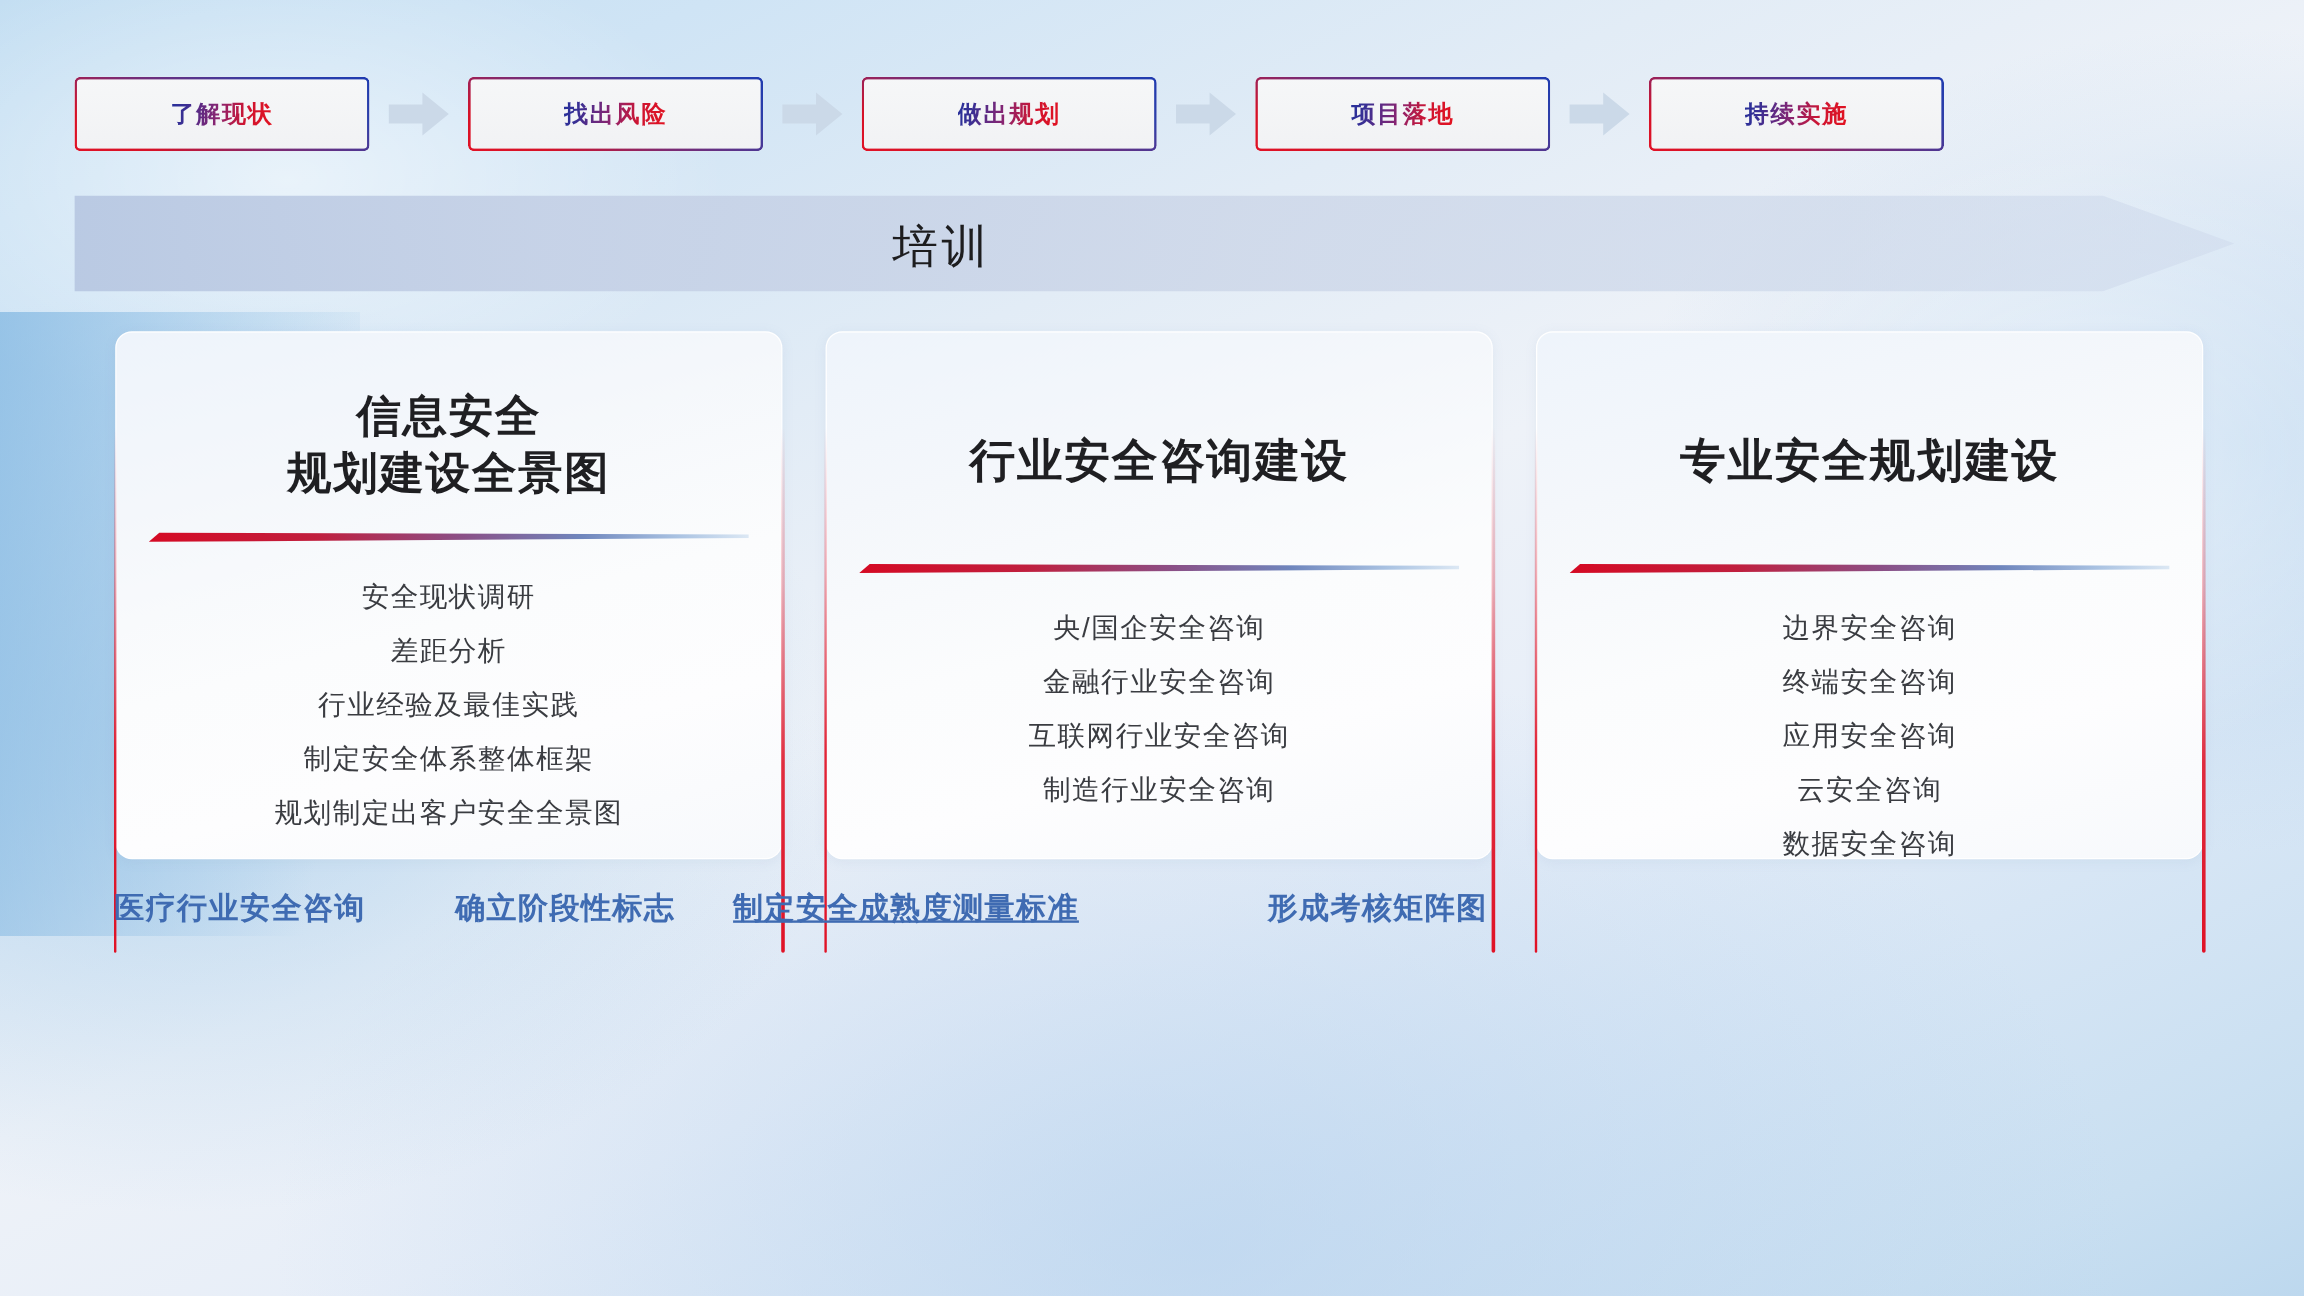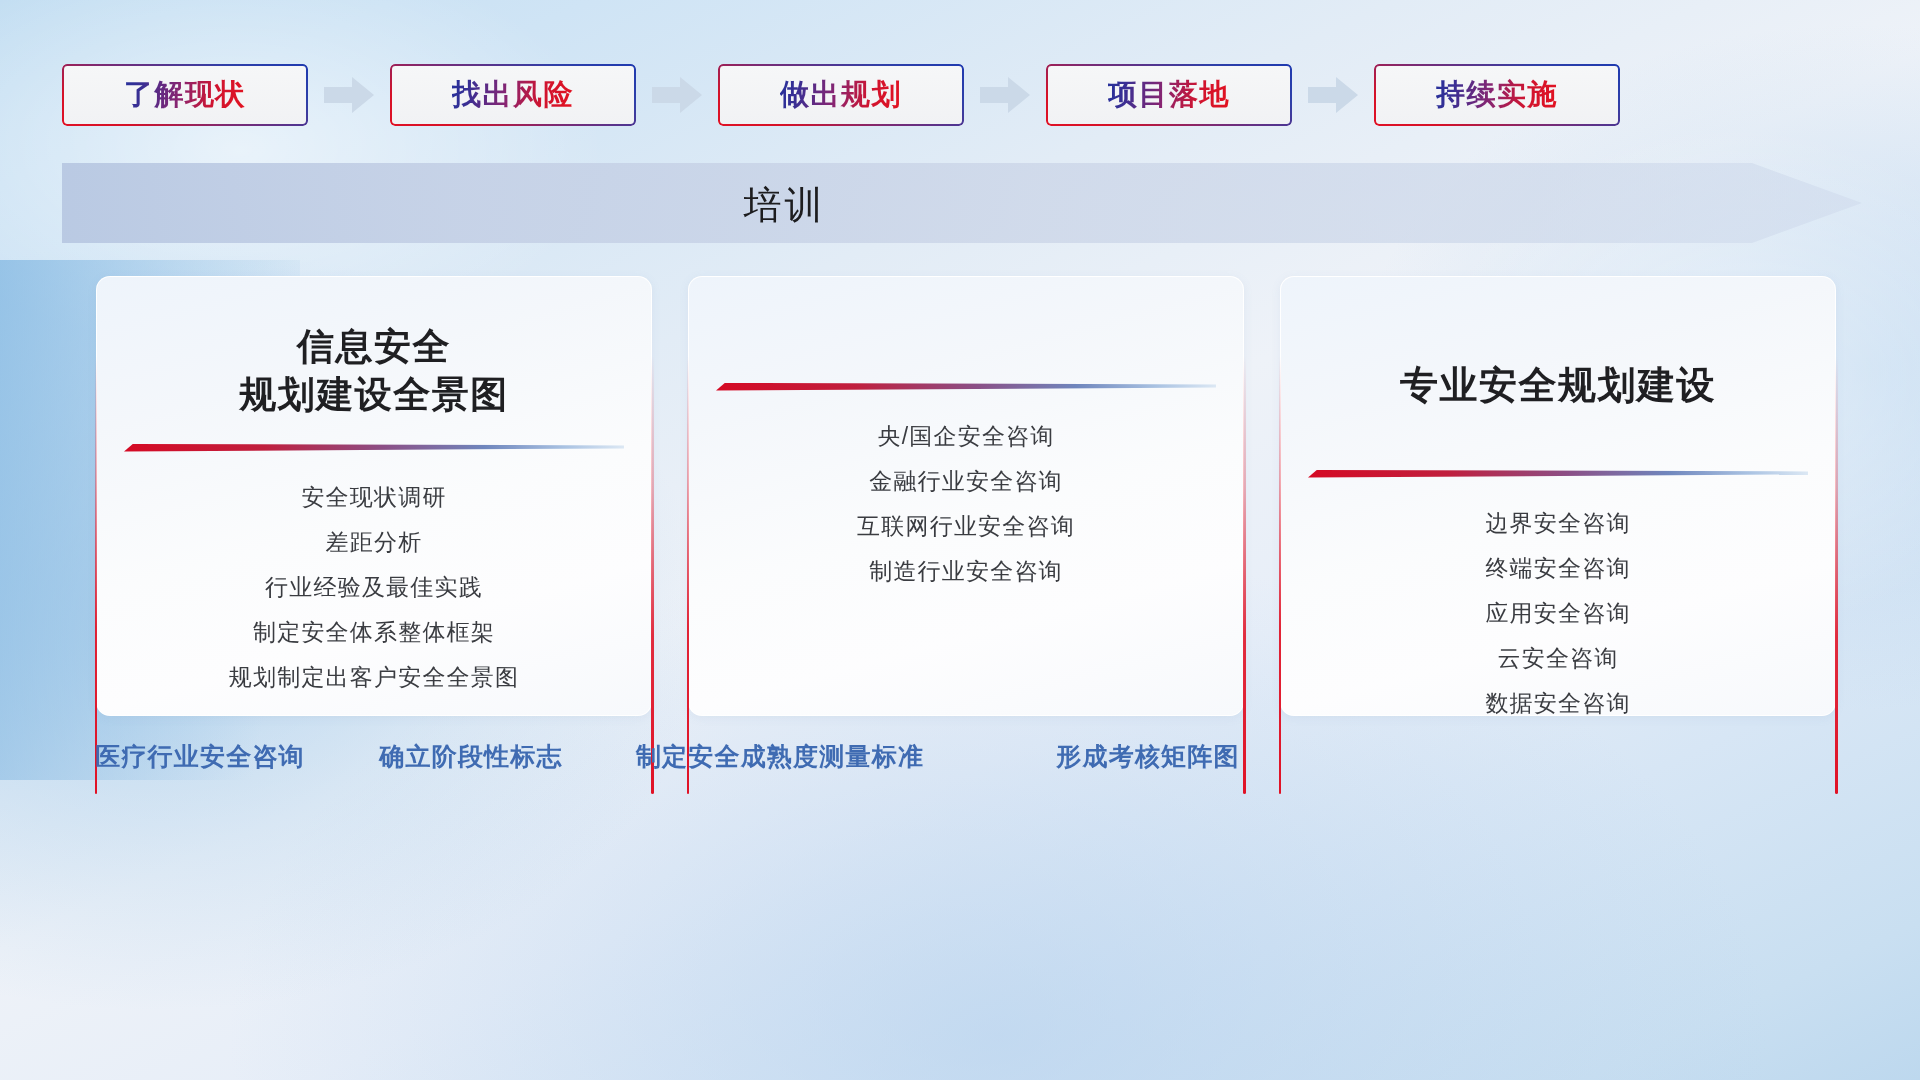--- a/index.html
+++ b/index.html
@@ -77,21 +77,21 @@
     padding: 1.6px;
     background: linear-gradient(205deg, #1f3bb0 0%, #2f3fa8 22%, #7b2a73 55%, #d61127 82%, #e01226 100%);
     -webkit-mask: linear-gradient(#000 0 0) content-box, linear-gradient(#000 0 0);
     -webkit-mask-composite: xor;
             mask: linear-gradient(#000 0 0) content-box, linear-gradient(#000 0 0);
             mask-composite: exclude;
     pointer-events: none;
   }
   .step-label {
     position: relative;
-    font-size: 29px;
+    font-size: 20px;
     font-weight: 700;
     letter-spacing: 1.5px;
     background: linear-gradient(100deg, #25309b 0%, #3b2f93 16%, #8a2470 46%, #cf1430 72%, #e4121f 100%);
     -webkit-background-clip: text;
             background-clip: text;
     -webkit-text-fill-color: transparent;
     color: #cf1430;
     white-space: nowrap;
   }
   .step-arrow {
@@ -314,20 +314,23 @@
         <li>行业经验及最佳实践</li>
         <li>制定安全体系整体框架</li>
         <li>规划制定出客户安全全景图</li>
       </ul>
     </div>
 
     <div class="card">
       <div class="card-accent-l"></div>
       <div class="card-accent-r"></div>
 
+      <div class="card-title" style="padding-top:38px;">
+        <div>行业安全咨询建设</div>
+      </div>
 
       <div class="card-divider" style="margin-top:57px;">
         <svg viewBox="0 0 400 16" preserveAspectRatio="none" aria-hidden="true">
           <defs>
             <linearGradient id="dg2" x1="0" y1="0" x2="1" y2="0">
               <stop offset="0%" stop-color="#d50a24"></stop>
               <stop offset="28%" stop-color="#c01f3e"></stop>
               <stop offset="52%" stop-color="#8b4f86"></stop>
               <stop offset="72%" stop-color="#6f86bd"></stop>
               <stop offset="88%" stop-color="#a9c2e2"></stop>
@@ -377,17 +380,17 @@
         <li>云安全咨询</li>
         <li>数据安全咨询</li>
       </ul>
     </div>
 
   </div>
 
   <div id="footnotes">
     <div class="footnote" style="left:200px;">医疗行业安全咨询</div>
     <div class="footnote" style="left:471px;">确立阶段性标志</div>
-    <div class="footnote" style="left:780px;">制定安全成熟度测量标准</div>
+    <div class="footnote" style="left:755px;text-decoration:underline;">制定安全成熟度测量标准</div>
     <div class="footnote" style="left:1148px;">形成考核矩阵图</div>
   </div>
 
 </div>
 
 </body></html>

